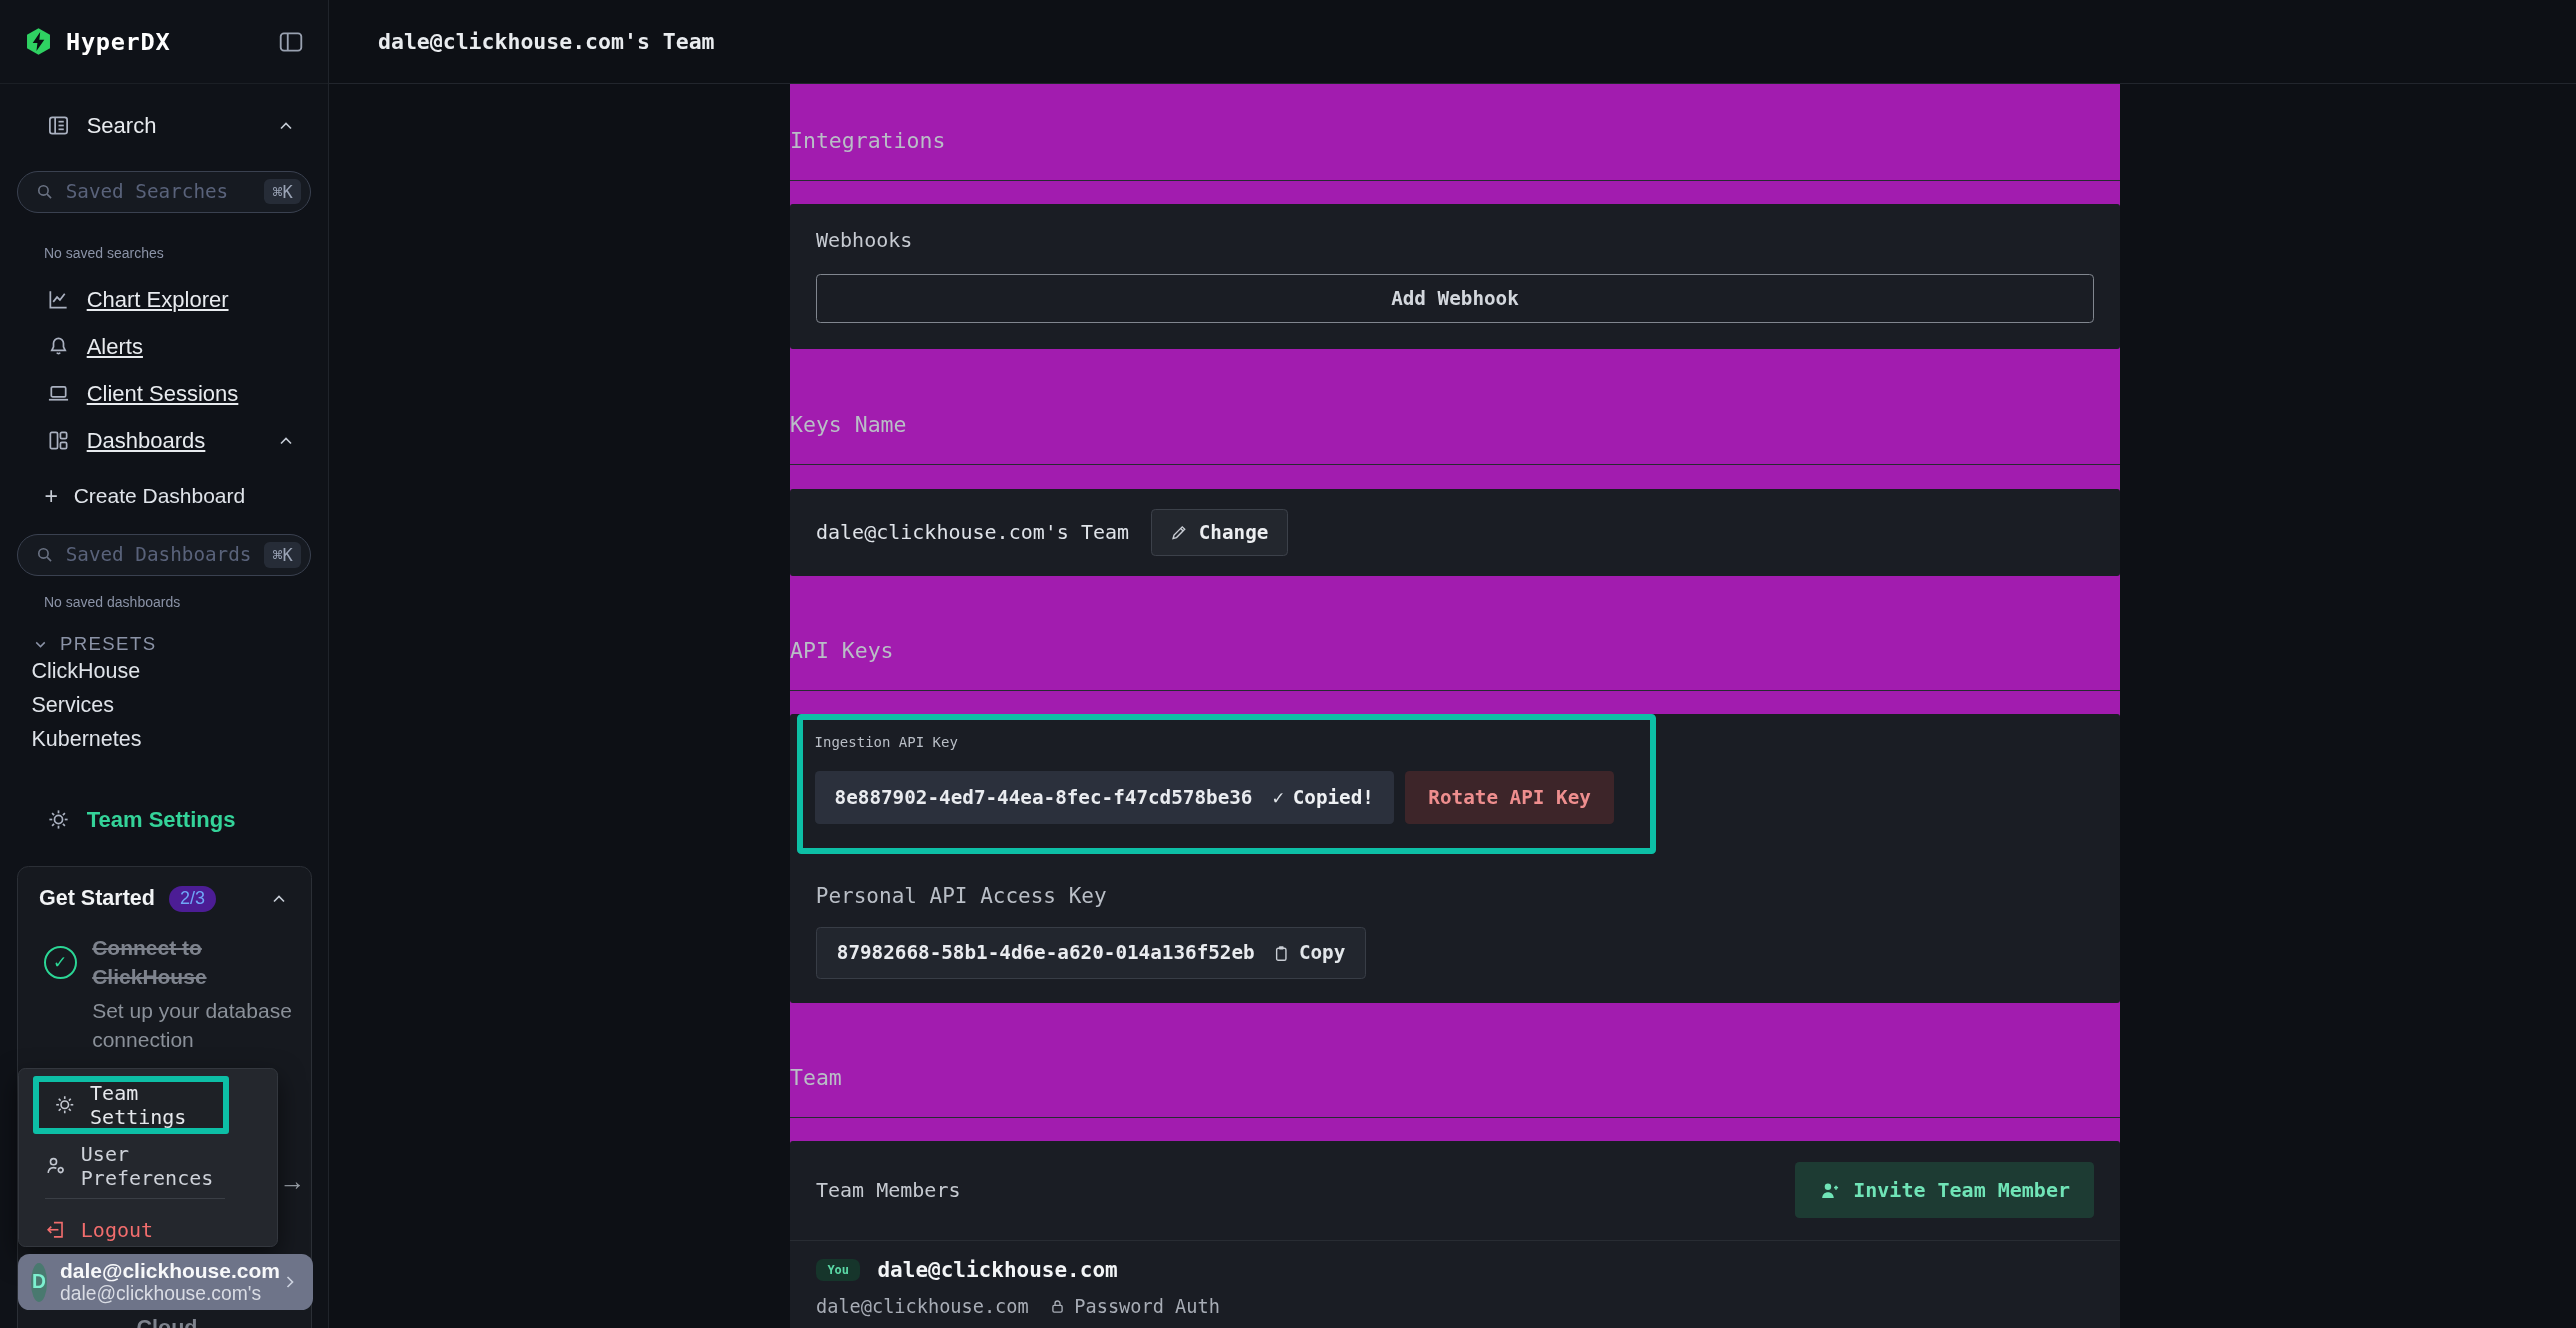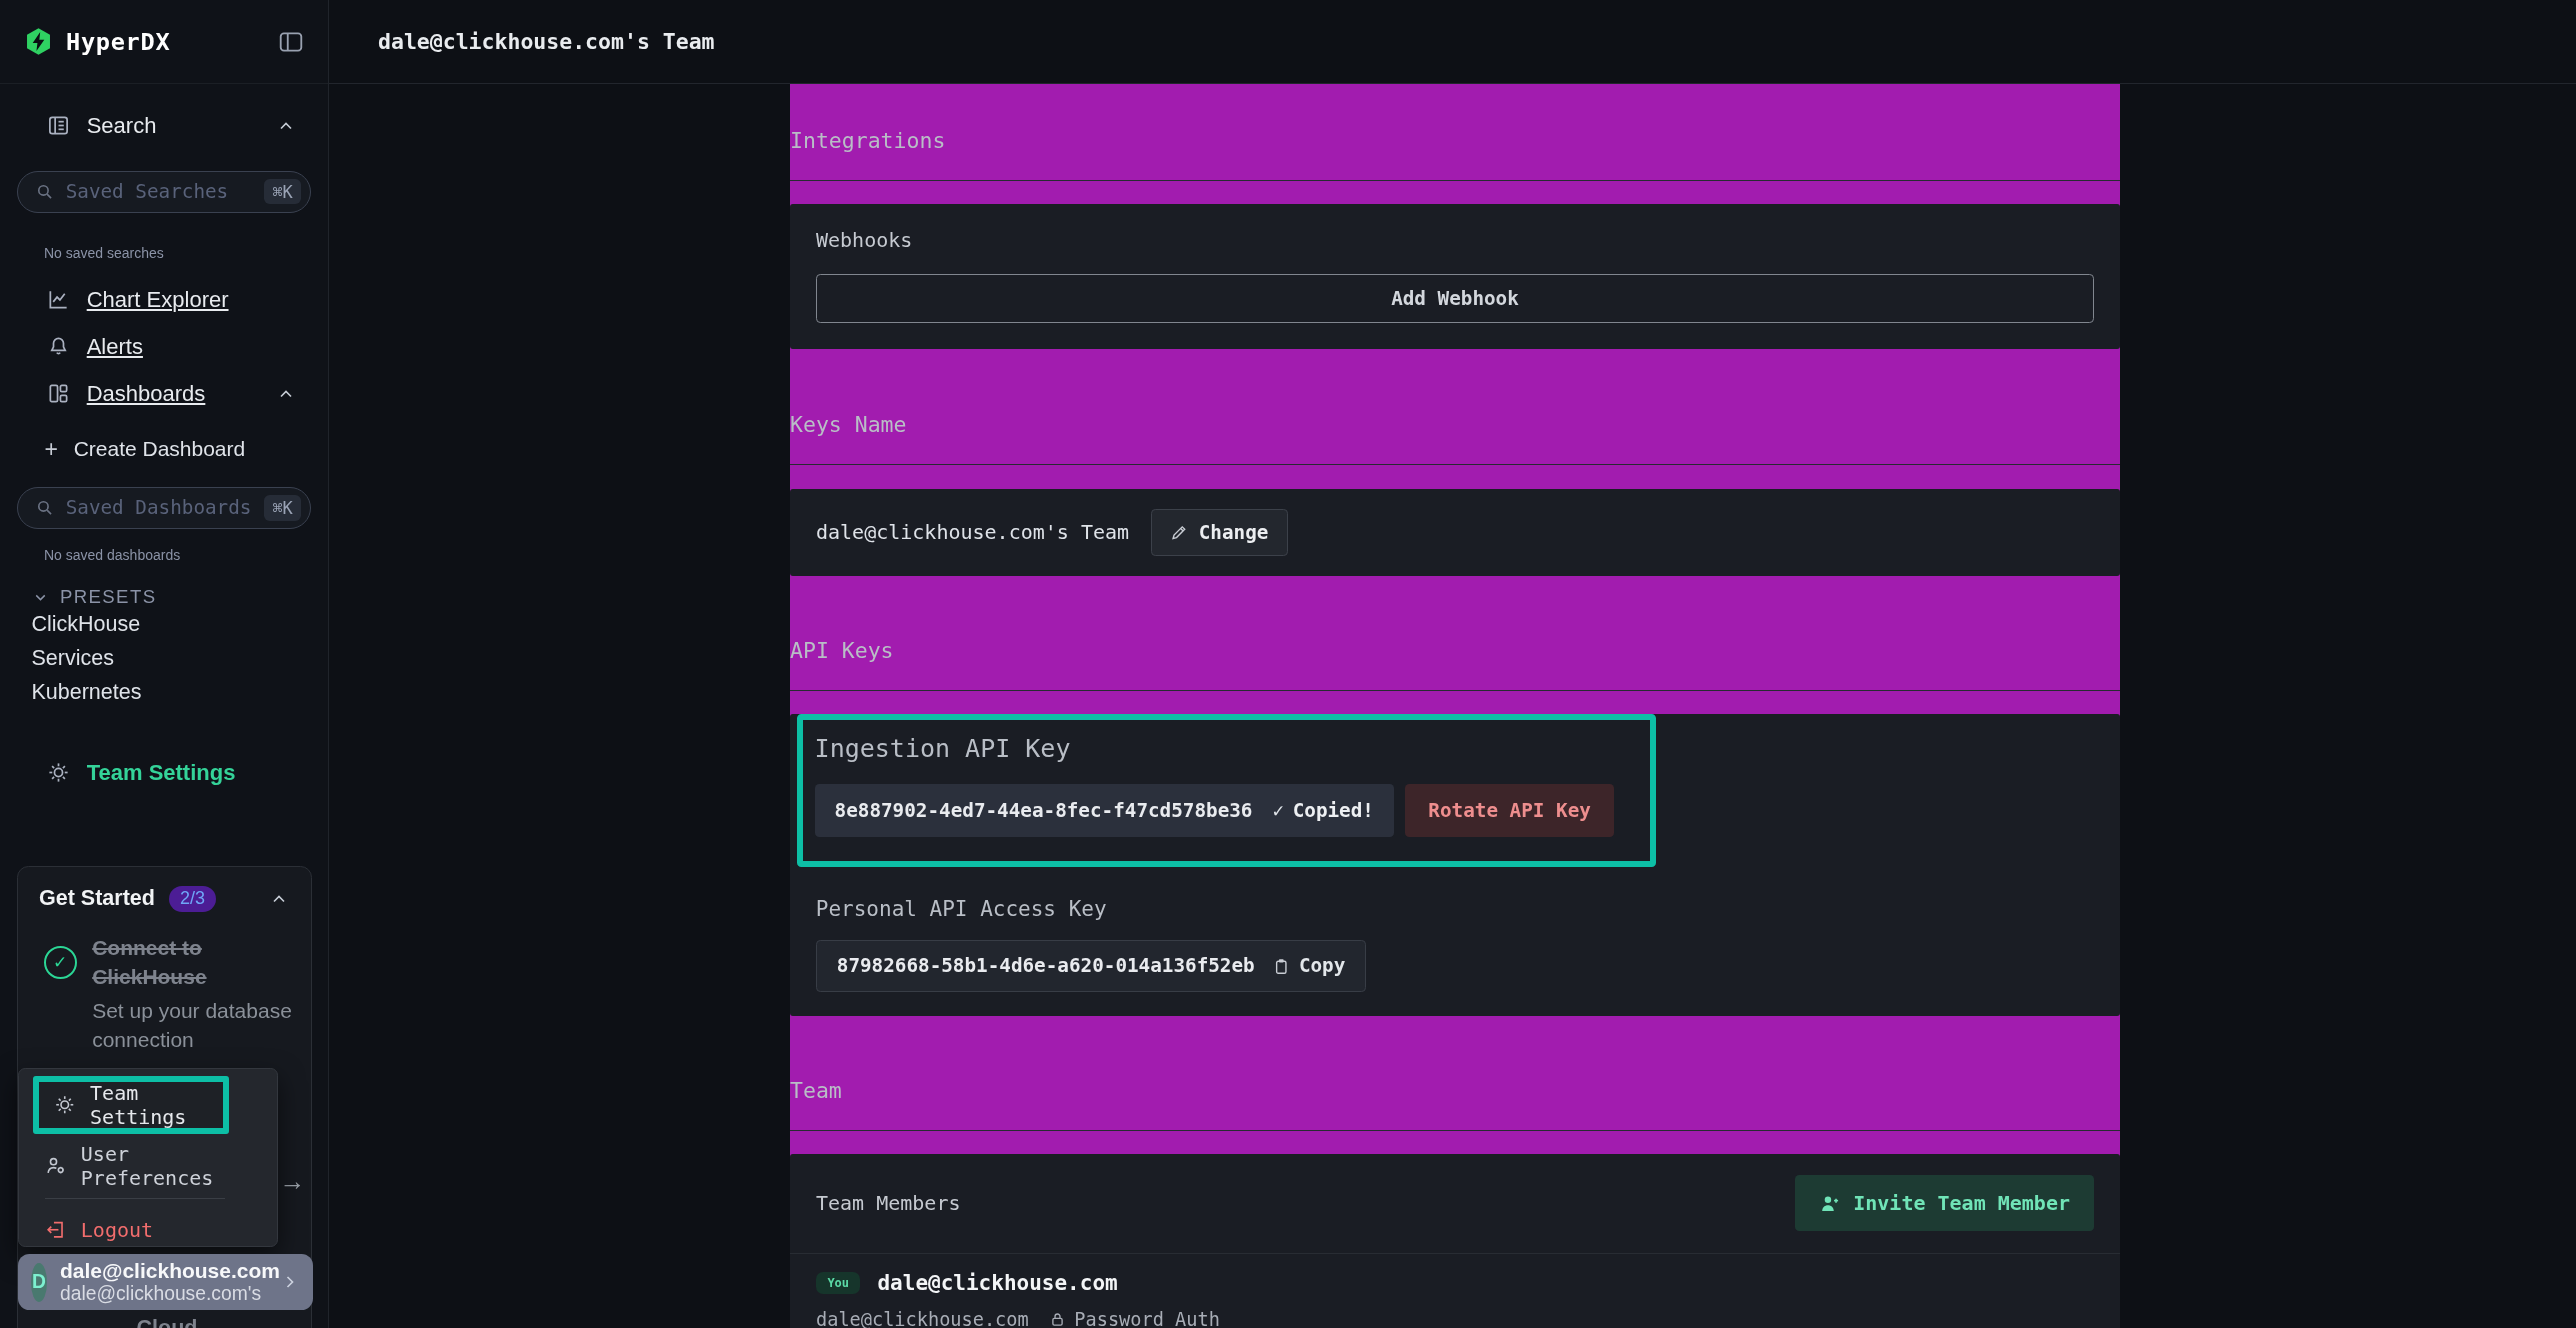--- a/index.html
+++ b/index.html
@@ -91,21 +91,21 @@
 
   .mt-sec { margin-top:63px; }
   .tn-card { margin-top:24px; padding:20px 26px; display:flex; align-items:center; }
   .tn-value { font-family:"DejaVu Sans Mono", monospace; font-size:20px; color:#dfe3e9; }
   .change-btn { margin-left:21.5px; height:47px; padding:0 18.6px; background:#23272e; border:1.4px solid #3c414a; border-radius:4.3px; display:flex; align-items:center; cursor:pointer; }
   .change-btn .c-lbl { font-family:"DejaVu Sans Mono", monospace; font-weight:bold; font-size:19.3px; color:#eceef1; margin-left:10px; }
   .pencil-ico { color:#c9cdd4; display:flex; }
 
   .ak-card { margin-top:23px; padding:0 26px 24px 7.2px; }
   .ingest-annot { border:6.4px solid #0dbfa6; border-radius:4.3px; margin-top:7.2px; width:859px; padding:14.3px 17px 24px 11.4px; background:transparent; position:relative; top:0; }
-  .ingest-label { font-family:"DejaVu Sans Mono", monospace; font-size:25px; color:#b9bec6; }
+  .ingest-label { font-family:"DejaVu Sans Mono", monospace; font-size:14px; color:#b9bec6; }
   .key-row { display:flex; align-items:center; margin-top:21.5px; }
   .key-chip { display:inline-flex; align-items:center; background:#2b303c; border-radius:4.3px; height:53px; padding:0 20px; }
   .key-text { font-family:"DejaVu Sans Mono", monospace; font-weight:bold; font-size:19.3px; color:#e9ebef; }
   .copied-check { font-family:"DejaVu Sans Mono", monospace; font-size:19.3px; color:#dfe3e8; margin-left:20px; }
   .copied-lbl { font-family:"DejaVu Sans Mono", monospace; font-weight:bold; font-size:19.3px; color:#eef0f3; margin-left:8.6px; }
   .rotate-btn { margin-left:11.4px; height:53px; padding:0 23px; background:#3d2529; border:none; border-radius:4.3px; font-family:"DejaVu Sans Mono", monospace; font-weight:bold; font-size:19.3px; color:#ee8e8e; cursor:pointer; }
   .personal-label { font-family:"DejaVu Sans Mono", monospace; font-size:21px; color:#b9bec6; margin:30px 0 0 18.6px; }
   .personal-chip { display:inline-flex; align-items:center; background:#22262e; border:1.4px solid #383d46; border-radius:4.3px; height:52px; padding:0 20px; margin:18.6px 0 0 18.6px; cursor:pointer; }
   .copy-ico { color:#c9cdd4; display:flex; margin-left:17px; }
   .copy-lbl { font-family:"DejaVu Sans Mono", monospace; font-weight:bold; font-size:19.3px; color:#e2e6ea; margin-left:8.6px; }
@@ -192,20 +192,29 @@
         <span class="lbl">Chart Explorer</span>
       </div>
       <div class="side-row nav-item">
         <span class="side-ico">
           <svg width="23" height="23" viewBox="0 0 24 24" fill="none" stroke="currentColor" stroke-width="1.8">
               <path d="M12 3.5a5.2 5.2 0 0 0-5.2 5.2v3.6L5 16h14l-1.8-3.7V8.7A5.2 5.2 0 0 0 12 3.5z"></path>
               <path d="M10.3 18.5a1.9 1.9 0 0 0 3.4 0"></path>
             </svg>
         </span>
         <span class="lbl">Alerts</span>
+      </div>
+      <div class="side-row nav-item">
+        <span class="side-ico">
+          <svg width="23" height="23" viewBox="0 0 24 24" fill="none" stroke="currentColor" stroke-width="1.8">
+              <rect x="4.5" y="5" width="15" height="10.5" rx="1.5"></rect>
+              <line x1="2" y1="18.5" x2="22" y2="18.5"></line>
+            </svg>
+        </span>
+        <span class="lbl">Client Sessions</span>
       </div>
       <div class="side-row nav-item">
         <span class="side-ico">
           <svg width="23" height="23" viewBox="0 0 24 24" fill="none" stroke="currentColor" stroke-width="1.8">
               <rect x="3.5" y="3.5" width="7.5" height="17" rx="1.5"></rect>
               <rect x="14" y="3.5" width="6.5" height="6.5" rx="1.5"></rect>
               <rect x="14" y="14" width="6.5" height="6.5" rx="1.5"></rect>
             </svg>
         </span>
         <span class="lbl">Dashboards</span>

